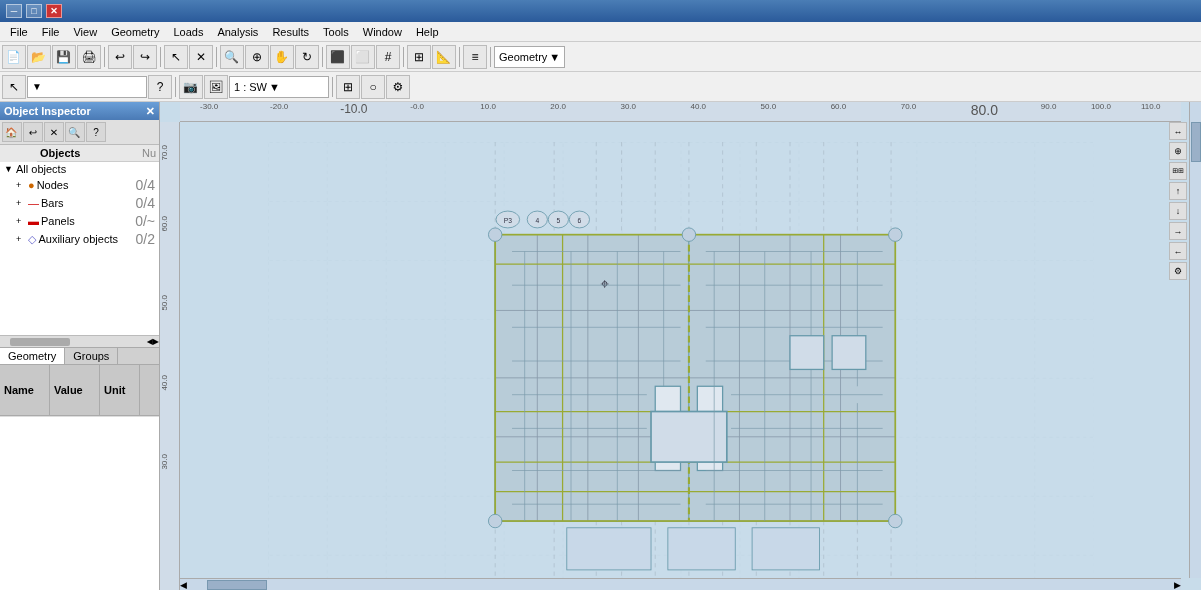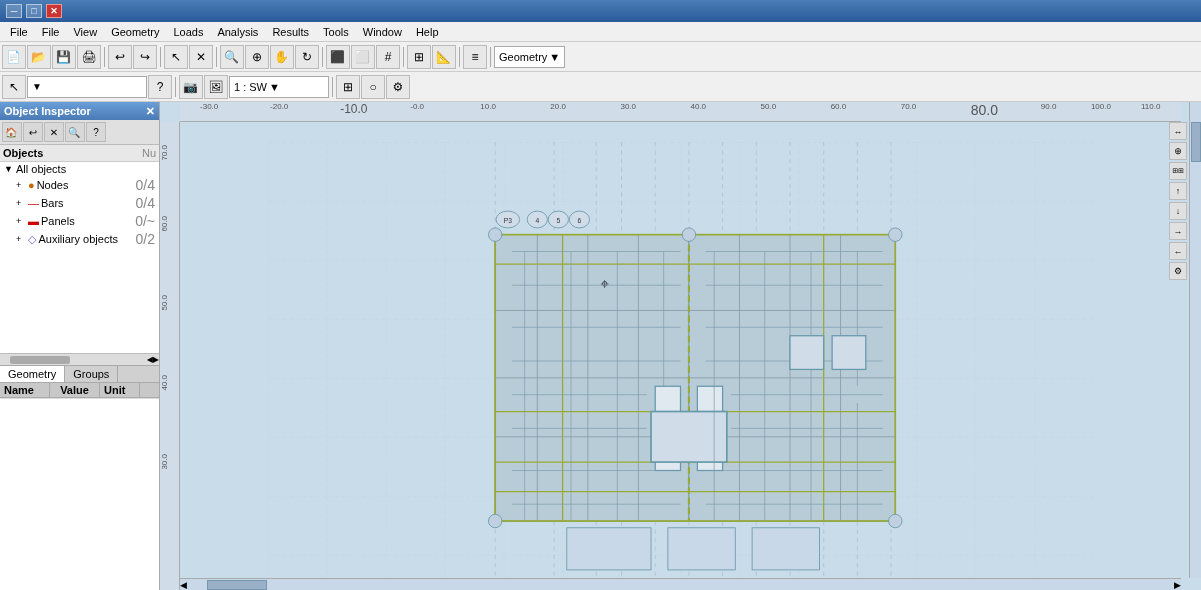--- a/index.html
+++ b/index.html
@@ -62,41 +62,42 @@
     #inspector-toolbar {
       display: flex; align-items: center; padding: 2px; gap: 1px;
       background: #e0e0e0; border-bottom: 1px solid #bbb;
     }
     .insp-btn { width: 20px; height: 20px; background: #d8d8d8; border: 1px solid #bbb; display: flex; align-items: center; justify-content: center; cursor: pointer; font-size: 10px; }
 
     #objects-header {
       display: flex; align-items: flex-start; padding: 2px 3px;
       background: #e8e8e8; border-bottom: 1px solid #ccc;
       justify-content: space-between;
+      margin-left: 37px;
     }
 
     #objects-tree { flex: 1; overflow: auto; background: white; font-size: 11px; }
     .tree-item { padding: 1px 4px; display: flex; align-items: center; gap: 2px; cursor: pointer; }
     .tree-expand { width: 10px; font-size: 9px; }
     .tree-count { color: #888; font-size: 14px; }
 
     
     #bottom-tabs {
       display: flex; background: #d0d0d0; border-top: 1px solid #aaa;
       border-bottom: 1px solid #aaa;
     }
     .btab { padding: 2px 8px; cursor: pointer; font-size: 11px; border-right: 1px solid #aaa; }
     .btab.active { background: white; }
 
     
     #props-table { background: white; }
     .prop-header { display: flex; background: #c8c8c8; border-bottom: 1px solid #aaa; }
-    .prop-col { padding: 1px 4px; font-size: 11px; font-weight: bold; border-right: 1px solid #aaa; }
+    .prop-col { padding: 19px 4px; font-size: 11px; font-weight: bold; border-right: 1px solid #aaa; }
     .prop-col:nth-child(1) { width: 50px; }
-    .prop-col:nth-child(2) { width: 50px; text-align: center; }
+    .prop-col:nth-child(2) { width: 50px; }
     .prop-col:nth-child(3) { width: 40px; }
 
     
     #viewport {
       flex: 1; position: relative; background: #c8dcea; overflow: hidden;
     }
 
     
     #ruler-top {
       position: absolute; top: 0; left: 20px; right: 20px; height: 20px;

